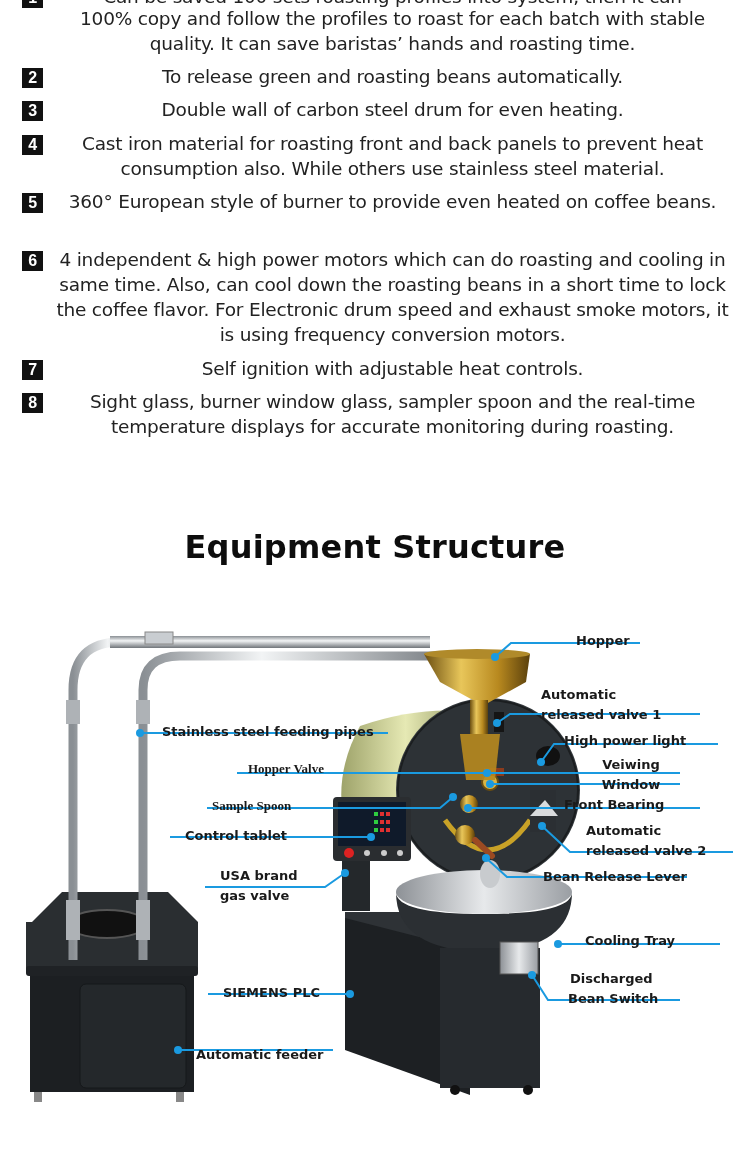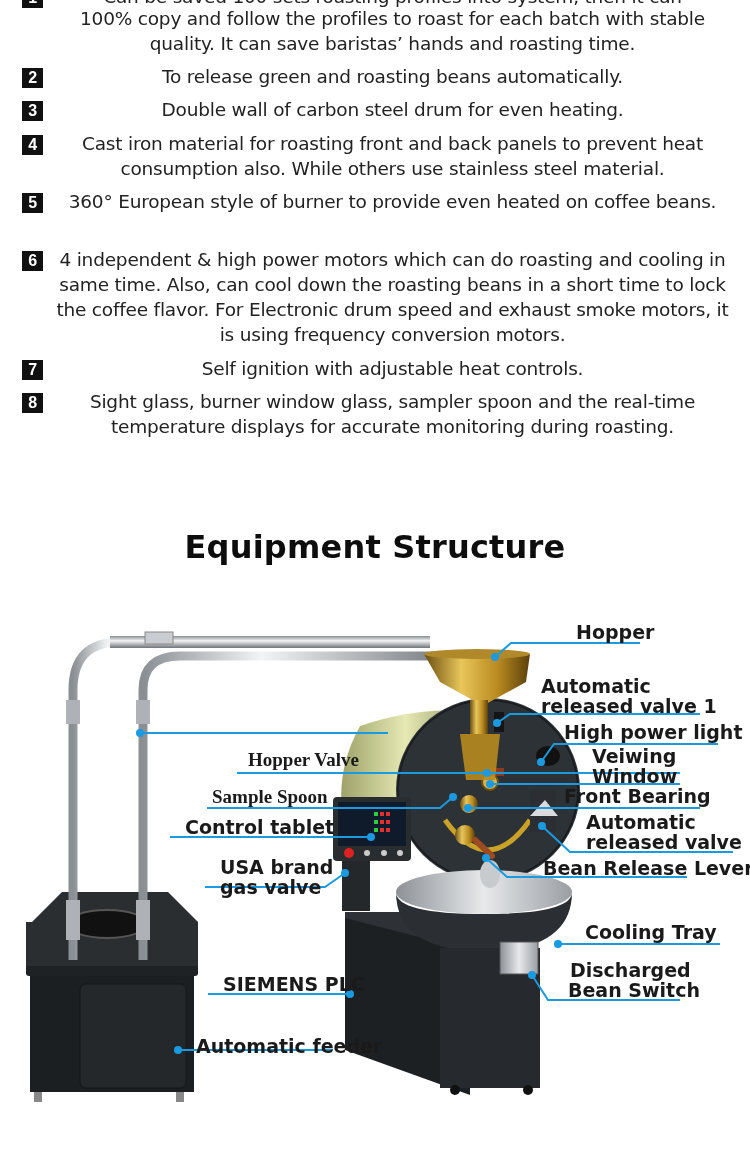--- a/index.html
+++ b/index.html
@@ -21,22 +21,22 @@
     line-height: 20px; text-align: center; font-family: "Liberation Sans", sans-serif;
   }
   .feat .txt { display: block; margin-left: 29px; text-align: center; }
   .title {
     position: absolute; left: 0; top: 528px; width: 750px; text-align: center;
     font-size: 32px; font-weight: bold; color: #0d0d0d; letter-spacing: 0.2px;
   }
   .diagram { position: absolute; left: 0; top: 600px; width: 750px; height: 550px; }
   .diagram svg { position: absolute; left: 0; top: 0; }
   .lbl {
-    position: absolute; font-size: 19px; font-weight: bold; color: #1a1a1a;
-    line-height: 20px; white-space: nowrap; font-family: "DejaVu Sans", sans-serif;
+    position: absolute; font-size: 13px; font-weight: bold; color: #1a1a1a;
+    line-height: 20px; white-space: nowrap; font-family: "DejaVu Sans", sans-serif; margin-top: 9px;
   }
   .lbl.c { text-align: center; }
 </style>
 </head>
 <body>
 
 <div class="features">
   <div class="feat" style="top:-16px;">
     <span class="badge">1</span>
     <span class="txt">Can be saved 100 sets roasting profiles into system, then it can</span>
@@ -237,20 +237,21 @@
   <div class="lbl c" style="left:592px; top:146px; width:78px;">Veiwing</div>
   <div class="lbl c" style="left:592px; top:166px; width:78px;">Window</div>
   <div class="lbl" style="left:564px; top:186px;">Front Bearing</div>
   <div class="lbl" style="left:586px; top:212px;">Automatic</div>
   <div class="lbl" style="left:586px; top:232px;">released valve 2</div>
   <div class="lbl" style="left:543px; top:258px;">Bean Release Lever</div>
   <div class="lbl" style="left:585px; top:322px;">Cooling Tray</div>
   <div class="lbl" style="left:570px; top:360px;">Discharged</div>
   <div class="lbl" style="left:568px; top:380px;">Bean Switch</div>
 
+  <div class="lbl" style="left:162px; top:113px;">Stainless steel feeding pipes</div>
   <div class="lbl" style="left:248px; top:150px;font-family:Liberation Serif, serif;">Hopper Valve</div>
   <div class="lbl" style="left:212px; top:187px;font-family:Liberation Serif, serif;">Sample Spoon</div>
   <div class="lbl" style="left:185px; top:217px;">Control tablet</div>
   <div class="lbl" style="left:220px; top:257px;">USA brand</div>
   <div class="lbl" style="left:220px; top:277px;">gas valve</div>
   <div class="lbl" style="left:223px; top:374px;">SIEMENS PLC</div>
   <div class="lbl" style="left:196px; top:436px;">Automatic feeder</div>
 </div>
 
 </body></html>

